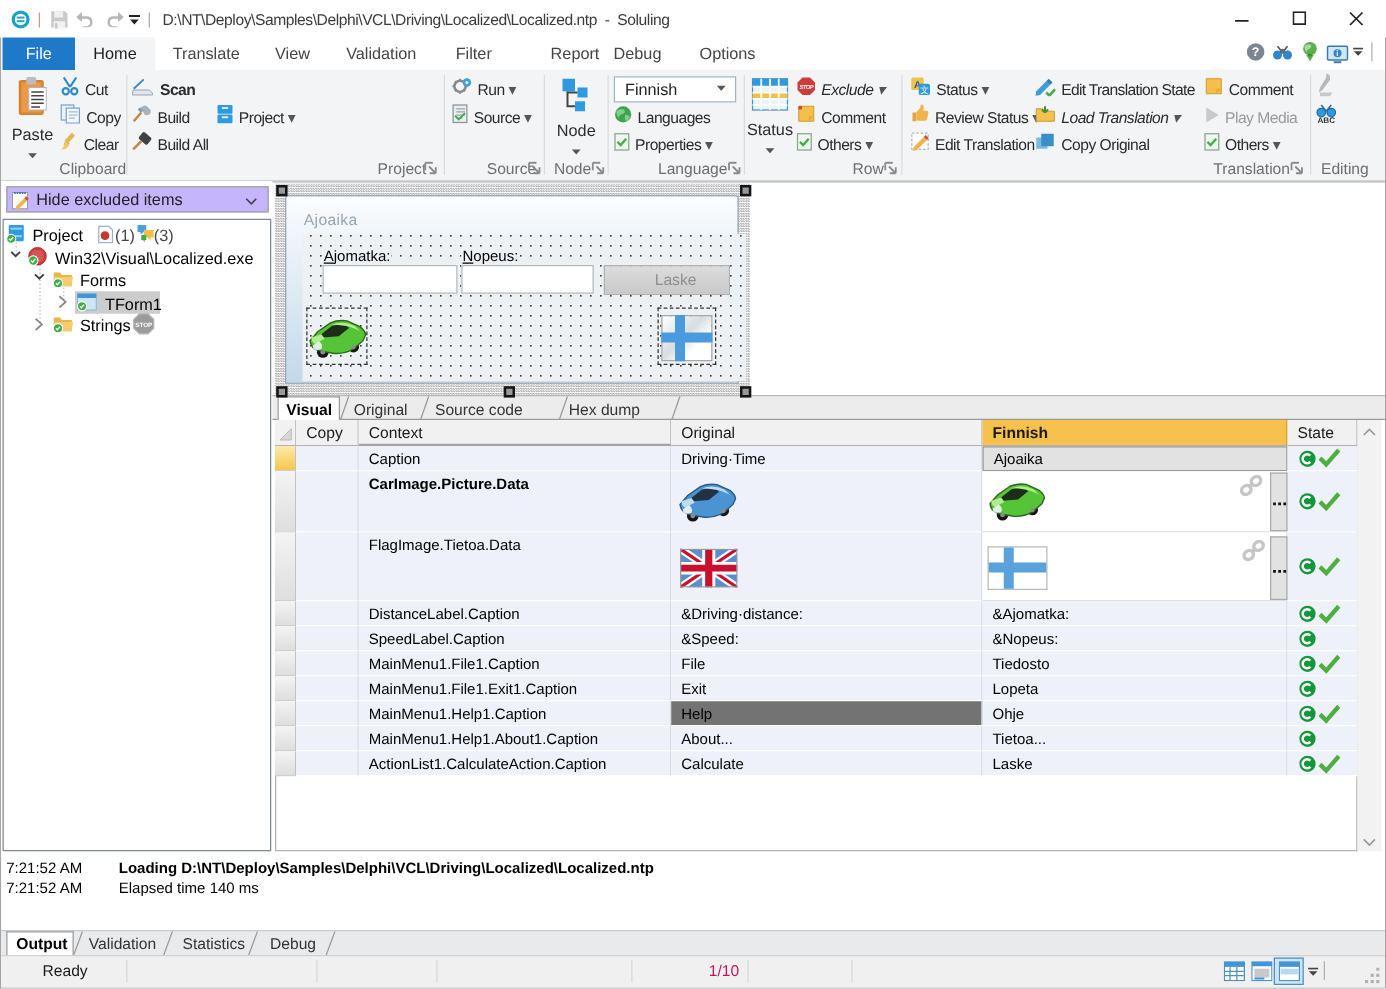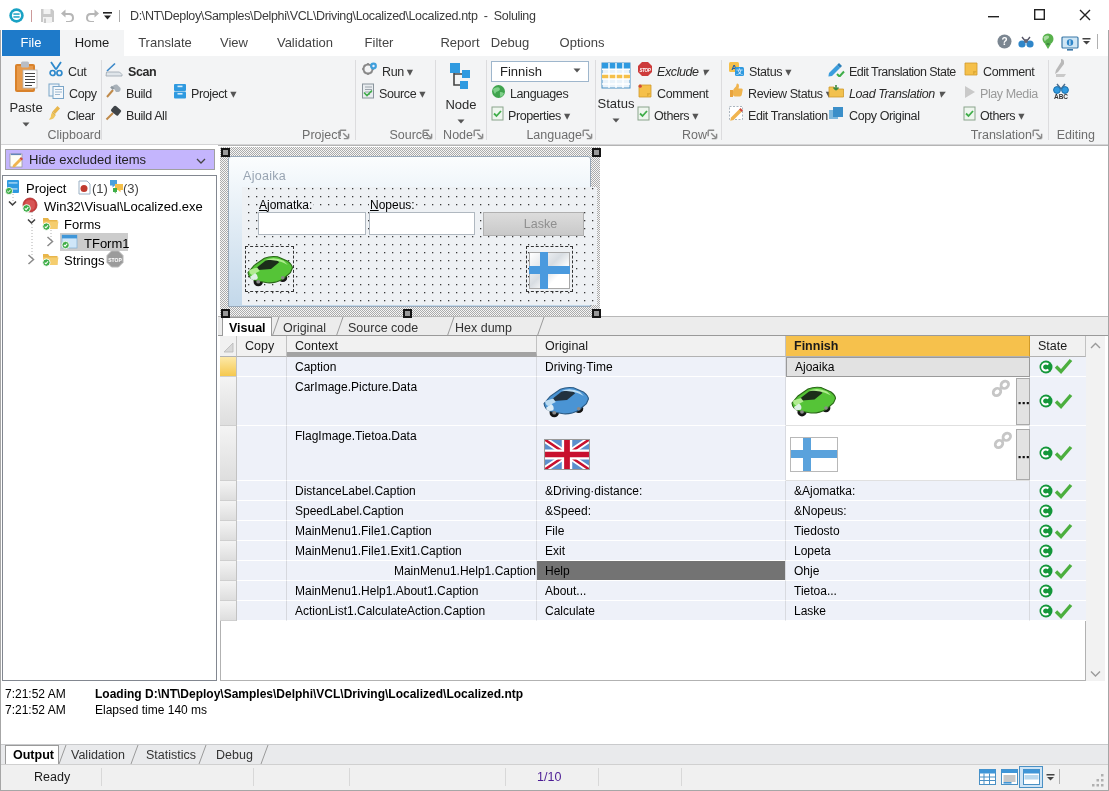--- a/index.html
+++ b/index.html
@@ -501,40 +501,40 @@
     </svg>
 </div>
 
 <div id="gridarea">
 <div class="abs" style="left:220px;top:336px;width:866px;height:345px;background:#fff;border:1px solid #b2b2b2;border-top:none;"></div>
 <div class="abs" style="left:220px;top:336px;width:17px;height:21px;background:#f1f1f1;border-right:1px solid #c2c2c2;border-bottom:1px solid #b2b2b2;font-size:12.5px;color:#1a1a1a;line-height:21px;padding-left:8px;"></div>
 <svg class="abs" style="left:223px;top:342px" width="11" height="11" viewBox="0 0 11 11">
       <path d="M10 1 L10 10 L1 10 Z" fill="#d8d8d8" stroke="#b8b8b8" stroke-width="0.8"></path>
     </svg>
 <div class="abs" style="left:237px;top:336px;width:50px;height:21px;background:#f1f1f1;border-right:1px solid #c2c2c2;border-bottom:1px solid #b2b2b2;font-size:12.5px;color:#1a1a1a;line-height:21px;padding-left:8px;">Copy</div>
-<div class="abs" style="left:287px;top:336px;width:250px;height:21px;background:#f1f1f1;border-right:1px solid #c2c2c2;border-bottom:5px solid #a3a3a3;font-size:12.5px;color:#1a1a1a;line-height:21px;padding-left:8px;">Context</div>
+<div class="abs" style="left:287px;top:336px;width:250px;height:21px;background:#f1f1f1;border-right:1px solid #c2c2c2;border-bottom:2px solid #a3a3a3;font-size:12.5px;color:#1a1a1a;line-height:21px;padding-left:8px;">Context</div>
 <div class="abs" style="left:537px;top:336px;width:249px;height:21px;background:#f1f1f1;border-right:1px solid #c2c2c2;border-bottom:1px solid #b2b2b2;font-size:12.5px;color:#1a1a1a;line-height:21px;padding-left:8px;">Original</div>
 <div class="abs" style="left:786px;top:336px;width:244px;height:21px;background:#f1f1f1;border-right:1px solid #c2c2c2;border-bottom:1px solid #b2b2b2;font-size:12.5px;color:#1a1a1a;line-height:21px;padding-left:8px;background:#f6c14c;border-right:1px solid #d09a28;"><b>Finnish</b></div>
 <div class="abs" style="left:1030px;top:336px;width:56px;height:21px;background:#f1f1f1;border-right:1px solid #c2c2c2;border-bottom:1px solid #b2b2b2;font-size:12.5px;color:#1a1a1a;line-height:21px;padding-left:8px;">State</div>
 <div class="abs" style="left:220px;top:357px;width:17px;height:20px;background:linear-gradient(#fde9a8,#f5c84e);border-right:1px solid #c2c2c2;border-bottom:1px solid #cfcfcf;"></div>
 <div class="abs" style="left:237px;top:357px;width:50px;height:20px;background:#eef1f9;border-right:1px solid #d6d8de;border-bottom:1px solid #fff;"></div>
 <div class="abs cell" style="left:287px;top:357px;width:250px;height:20px;background:#eef1f9;border-bottom:1px solid #fff;line-height:20px;">Caption</div>
 <div class="abs cell" style="left:537px;top:357px;width:249px;height:20px;background:#eef1f9;border-bottom:1px solid #fff;line-height:20px;">Driving·Time</div>
 <div class="abs cell" style="left:786px;top:357px;width:244px;height:20px;background:#e2e2e2;border:1px solid #9a9a9a;line-height:18px;">Ajoaika</div>
 <div class="abs" style="left:1030px;top:357px;width:56px;height:20px;background:#eef1f9;border-bottom:1px solid #fff;"></div>
 <svg class="abs" style="left:1039px;top:360px" width="14" height="14" viewBox="0 0 14 14">
       <circle cx="7" cy="7" r="6.5" fill="#14973a"></circle>
       <path d="M9.3 4.5 A3.6 3.6 0 1 0 9.3 9.5" stroke="#fff" stroke-width="2" fill="none"></path>
     </svg>
 <svg class="abs" style="left:1054px;top:357px" width="19" height="18" viewBox="0 0 19 18">
       <path d="M2 9.5 L7 14.5 L17 3" stroke="#4caf3f" stroke-width="3.4" fill="none"></path>
     </svg>
 <div class="abs" style="left:220px;top:377px;width:17px;height:49px;background:linear-gradient(#f4f4f4,#dedede);border-right:1px solid #c2c2c2;border-bottom:1px solid #cfcfcf;"></div>
 <div class="abs" style="left:237px;top:377px;width:50px;height:49px;background:#eef1f9;border-right:1px solid #d6d8de;border-bottom:1px solid #fff;"></div>
-<div class="abs cell" style="left:287px;top:377px;width:250px;height:49px;background:#eef1f9;border-bottom:1px solid #fff;line-height:20px;">CarImage.Picture.Data</div>
+<div class="abs cell" style="left:287px;top:377px;width:250px;height:49px;background:#eef1f9;border-bottom:1px solid #fff;line-height:20px;font-weight:bold;">CarImage.Picture.Data</div>
 <div class="abs cell" style="left:537px;top:377px;width:249px;height:49px;background:#eef1f9;border-bottom:1px solid #fff;line-height:20px;"></div>
 <div class="abs" style="left:786px;top:377px;width:244px;height:49px;background:#fff;border-bottom:1px solid #e0e0e0;border-right:1px solid #d6d8de;"></div>
 <div class="abs" style="left:1030px;top:377px;width:56px;height:49px;background:#eef1f9;border-bottom:1px solid #fff;"></div>
 <svg class="abs" style="left:1039px;top:394px" width="14" height="14" viewBox="0 0 14 14">
       <circle cx="7" cy="7" r="6.5" fill="#14973a"></circle>
       <path d="M9.3 4.5 A3.6 3.6 0 1 0 9.3 9.5" stroke="#fff" stroke-width="2" fill="none"></path>
     </svg>
 <svg class="abs" style="left:1054px;top:392px" width="19" height="18" viewBox="0 0 19 18">
       <path d="M2 9.5 L7 14.5 L17 3" stroke="#4caf3f" stroke-width="3.4" fill="none"></path>
     </svg>
@@ -592,21 +592,21 @@
 <div class="abs cell" style="left:287px;top:541px;width:250px;height:20px;background:#eef1f9;border-bottom:1px solid #fff;line-height:20px;">MainMenu1.File1.Exit1.Caption</div>
 <div class="abs cell" style="left:537px;top:541px;width:249px;height:20px;background:#eef1f9;border-bottom:1px solid #fff;line-height:20px;">Exit</div>
 <div class="abs cell" style="left:786px;top:541px;width:244px;height:20px;background:#eef1f9;border-bottom:1px solid #fff;line-height:20px;">Lopeta</div>
 <div class="abs" style="left:1030px;top:541px;width:56px;height:20px;background:#eef1f9;border-bottom:1px solid #fff;"></div>
 <svg class="abs" style="left:1039px;top:544px" width="14" height="14" viewBox="0 0 14 14">
       <circle cx="7" cy="7" r="6.5" fill="#14973a"></circle>
       <path d="M9.3 4.5 A3.6 3.6 0 1 0 9.3 9.5" stroke="#fff" stroke-width="2" fill="none"></path>
     </svg>
 <div class="abs" style="left:220px;top:561px;width:17px;height:20px;background:linear-gradient(#f4f4f4,#dedede);border-right:1px solid #c2c2c2;border-bottom:1px solid #cfcfcf;"></div>
 <div class="abs" style="left:237px;top:561px;width:50px;height:20px;background:#eef1f9;border-right:1px solid #d6d8de;border-bottom:1px solid #fff;"></div>
-<div class="abs cell" style="left:287px;top:561px;width:250px;height:20px;background:#eef1f9;border-bottom:1px solid #fff;line-height:20px;text-align:right;">MainMenu1.Help1.Caption</div>
+<div class="abs cell" style="left:287px;top:561px;width:250px;height:20px;background:#eef1f9;border-bottom:1px solid #fff;line-height:20px;">MainMenu1.Help1.Caption</div>
 <div class="abs cell" style="left:537px;top:561px;width:249px;height:20px;background:#737373;border-bottom:1px solid #fff;line-height:20px;">Help</div>
 <div class="abs cell" style="left:786px;top:561px;width:244px;height:20px;background:#eef1f9;border-bottom:1px solid #fff;line-height:20px;">Ohje</div>
 <div class="abs" style="left:1030px;top:561px;width:56px;height:20px;background:#eef1f9;border-bottom:1px solid #fff;"></div>
 <svg class="abs" style="left:1039px;top:564px" width="14" height="14" viewBox="0 0 14 14">
       <circle cx="7" cy="7" r="6.5" fill="#14973a"></circle>
       <path d="M9.3 4.5 A3.6 3.6 0 1 0 9.3 9.5" stroke="#fff" stroke-width="2" fill="none"></path>
     </svg>
 <svg class="abs" style="left:1054px;top:562px" width="19" height="18" viewBox="0 0 19 18">
       <path d="M2 9.5 L7 14.5 L17 3" stroke="#4caf3f" stroke-width="3.4" fill="none"></path>
     </svg>
@@ -716,21 +716,21 @@
 <div class="abs" style="left:5px;top:745px;width:54px;height:20px;background:#fff;border:1px solid #9a9a9a;border-bottom:none;"></div>
 <div class="abs" style="left:13px;top:748px;font-size:12.5px;font-weight:bold;color:#000;">Output</div>
 <div class="abs" style="left:71px;top:748px;font-size:12.5px;color:#333;">Validation</div>
 <div class="abs" style="left:146px;top:748px;font-size:12.5px;color:#333;">Statistics</div>
 <div class="abs" style="left:216px;top:748px;font-size:12.5px;color:#333;">Debug</div>
 <svg class="abs" style="left:59px;top:745px" width="220" height="19" viewBox="0 0 220 19">
     <path d="M0 19 L7 0 M72 19 L79 0 M140 19 L147 0 M202 19 L209 0" stroke="#9a9a9a" stroke-width="1" fill="none"></path>
   </svg>
 <div class="abs" id="statusbar"></div>
 <div class="abs" style="left:34px;top:770px;font-size:12.5px;color:#1a1a1a;">Ready</div>
-<div class="abs" style="left:537px;top:770px;font-size:12.5px;color:#4c1d95;">1/10</div>
+<div class="abs" style="left:567px;top:770px;font-size:12.5px;color:#be185d;">1/10</div>
 <div class="abs sbsep" style="left:101px;"></div>
 <div class="abs sbsep" style="left:253px;"></div>
 <div class="abs sbsep" style="left:349px;"></div>
 <div class="abs sbsep" style="left:505px;"></div>
 <div class="abs sbsep" style="left:598px;"></div>
 <div class="abs sbsep" style="left:681px;"></div>
 <svg class="abs" style="left:979px;top:769px" width="17" height="16" viewBox="0 0 17 16">
     <rect x="0.5" y="0.5" width="16" height="15" fill="#fff" stroke="#4a90c4"></rect>
     <rect x="0.5" y="0.5" width="16" height="4" fill="#3f96d8"></rect>
     <g stroke="#4a90c4" stroke-width="1">

